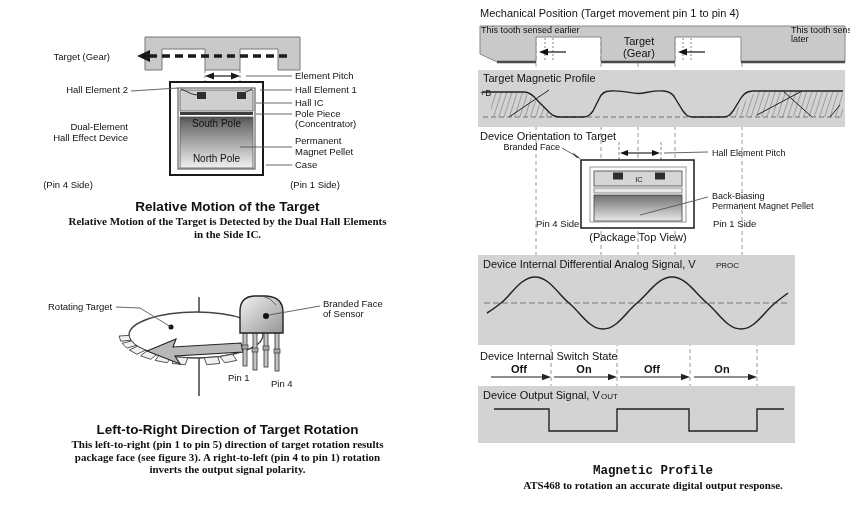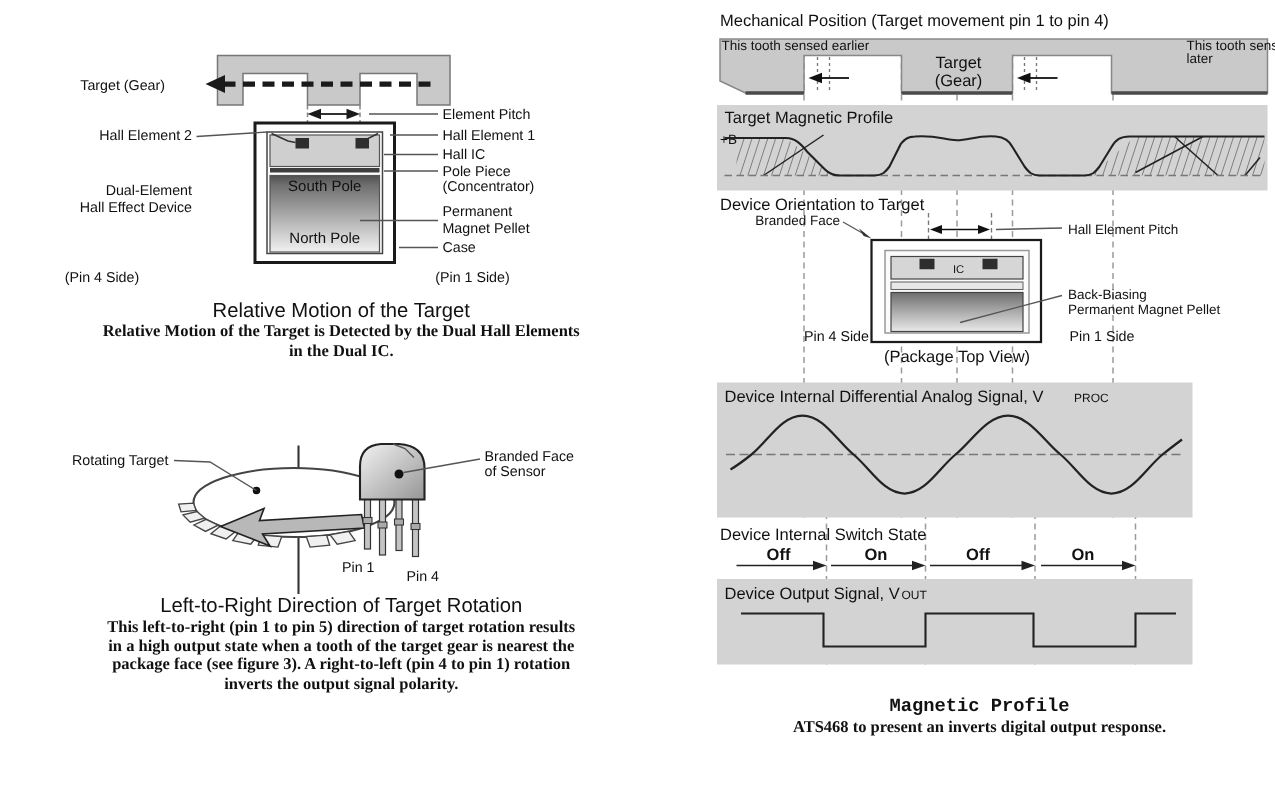--- a/index.html
+++ b/index.html
@@ -9,21 +9,21 @@
   svg text{fill:#111;font-family:"Liberation Sans","DejaVu Sans",sans-serif;}
   .lbl{font-size:9.5px;}
   .lbl-sm{font-size:9px;}
   .lbl-xs{font-size:7.5px;}
   .ptitle{font-size:11px;}
   .state{font-size:11px;font-weight:bold;}
   .sub{font-size:8px;}
   .pole{font-size:10px;}
   .ptv{font-size:11px;}
   .caption{position:absolute;text-align:center;}
-  .cap-title{font-weight:normal;font-size:13.5px;line-height:16px;}
+  .cap-title{font-weight:bold;font-size:13.5px;line-height:16px;}
   .cap-title-sm{font-weight:bold;font-size:12.5px;line-height:15px;font-family:Liberation Mono, monospace;}
   .cap-line{font-weight:bold;font-size:11px;line-height:12.5px;font-family:Liberation Serif, serif;}
 </style>
 </head>
 <body>
 
 <div class="screen">
 
 <svg width="850" height="526" viewBox="0 0 850 526">
   <defs>
@@ -237,29 +237,28 @@
     <rect x="478" y="386" width="317" height="57" fill="#d3d3d3"></rect>
     <text x="483" y="399" class="ptitle">Device Output Signal, V</text>
     <text x="601" y="399" class="sub">OUT</text>
     <path d="M494,409 H549 V431 H617 V409 H689 V431 H757 V409 H784" fill="none" stroke="#222" stroke-width="1.4"></path>
   </g>
 </svg>
 
 <div class="caption" style="left:5px;top:199px;width:445px;">
   <div class="cap-title">Relative Motion of the Target</div>
   <div class="cap-line">Relative Motion of the Target is Detected by the Dual Hall Elements</div>
-  <div class="cap-line">in the Dual IC.</div>
-</div>
-
-<div class="caption" style="left:5px;top:396px;width:445px;">
+  <div class="cap-line">in the Side IC.</div>
+</div>
+
+<div class="caption" style="left:5px;top:422px;width:445px;">
   <div class="cap-title">Left-to-Right Direction of Target Rotation</div>
   <div class="cap-line">This left-to-right (pin 1 to pin 5) direction of target rotation results</div>
-  <div class="cap-line">in a high output state when a tooth of the target gear is nearest the</div>
   <div class="cap-line">package face (see figure 3). A right-to-left (pin 4 to pin 1) rotation</div>
   <div class="cap-line">inverts the output signal polarity.</div>
 </div>
 
 <div class="caption" style="left:458px;top:464px;width:390px;">
   <div class="cap-title-sm">Magnetic Profile</div>
-  <div class="cap-line">ATS468 to present an inverts digital output response.</div>
+  <div class="cap-line">ATS468 to rotation an accurate digital output response.</div>
 </div>
 
 </div>
 
 </body></html>

